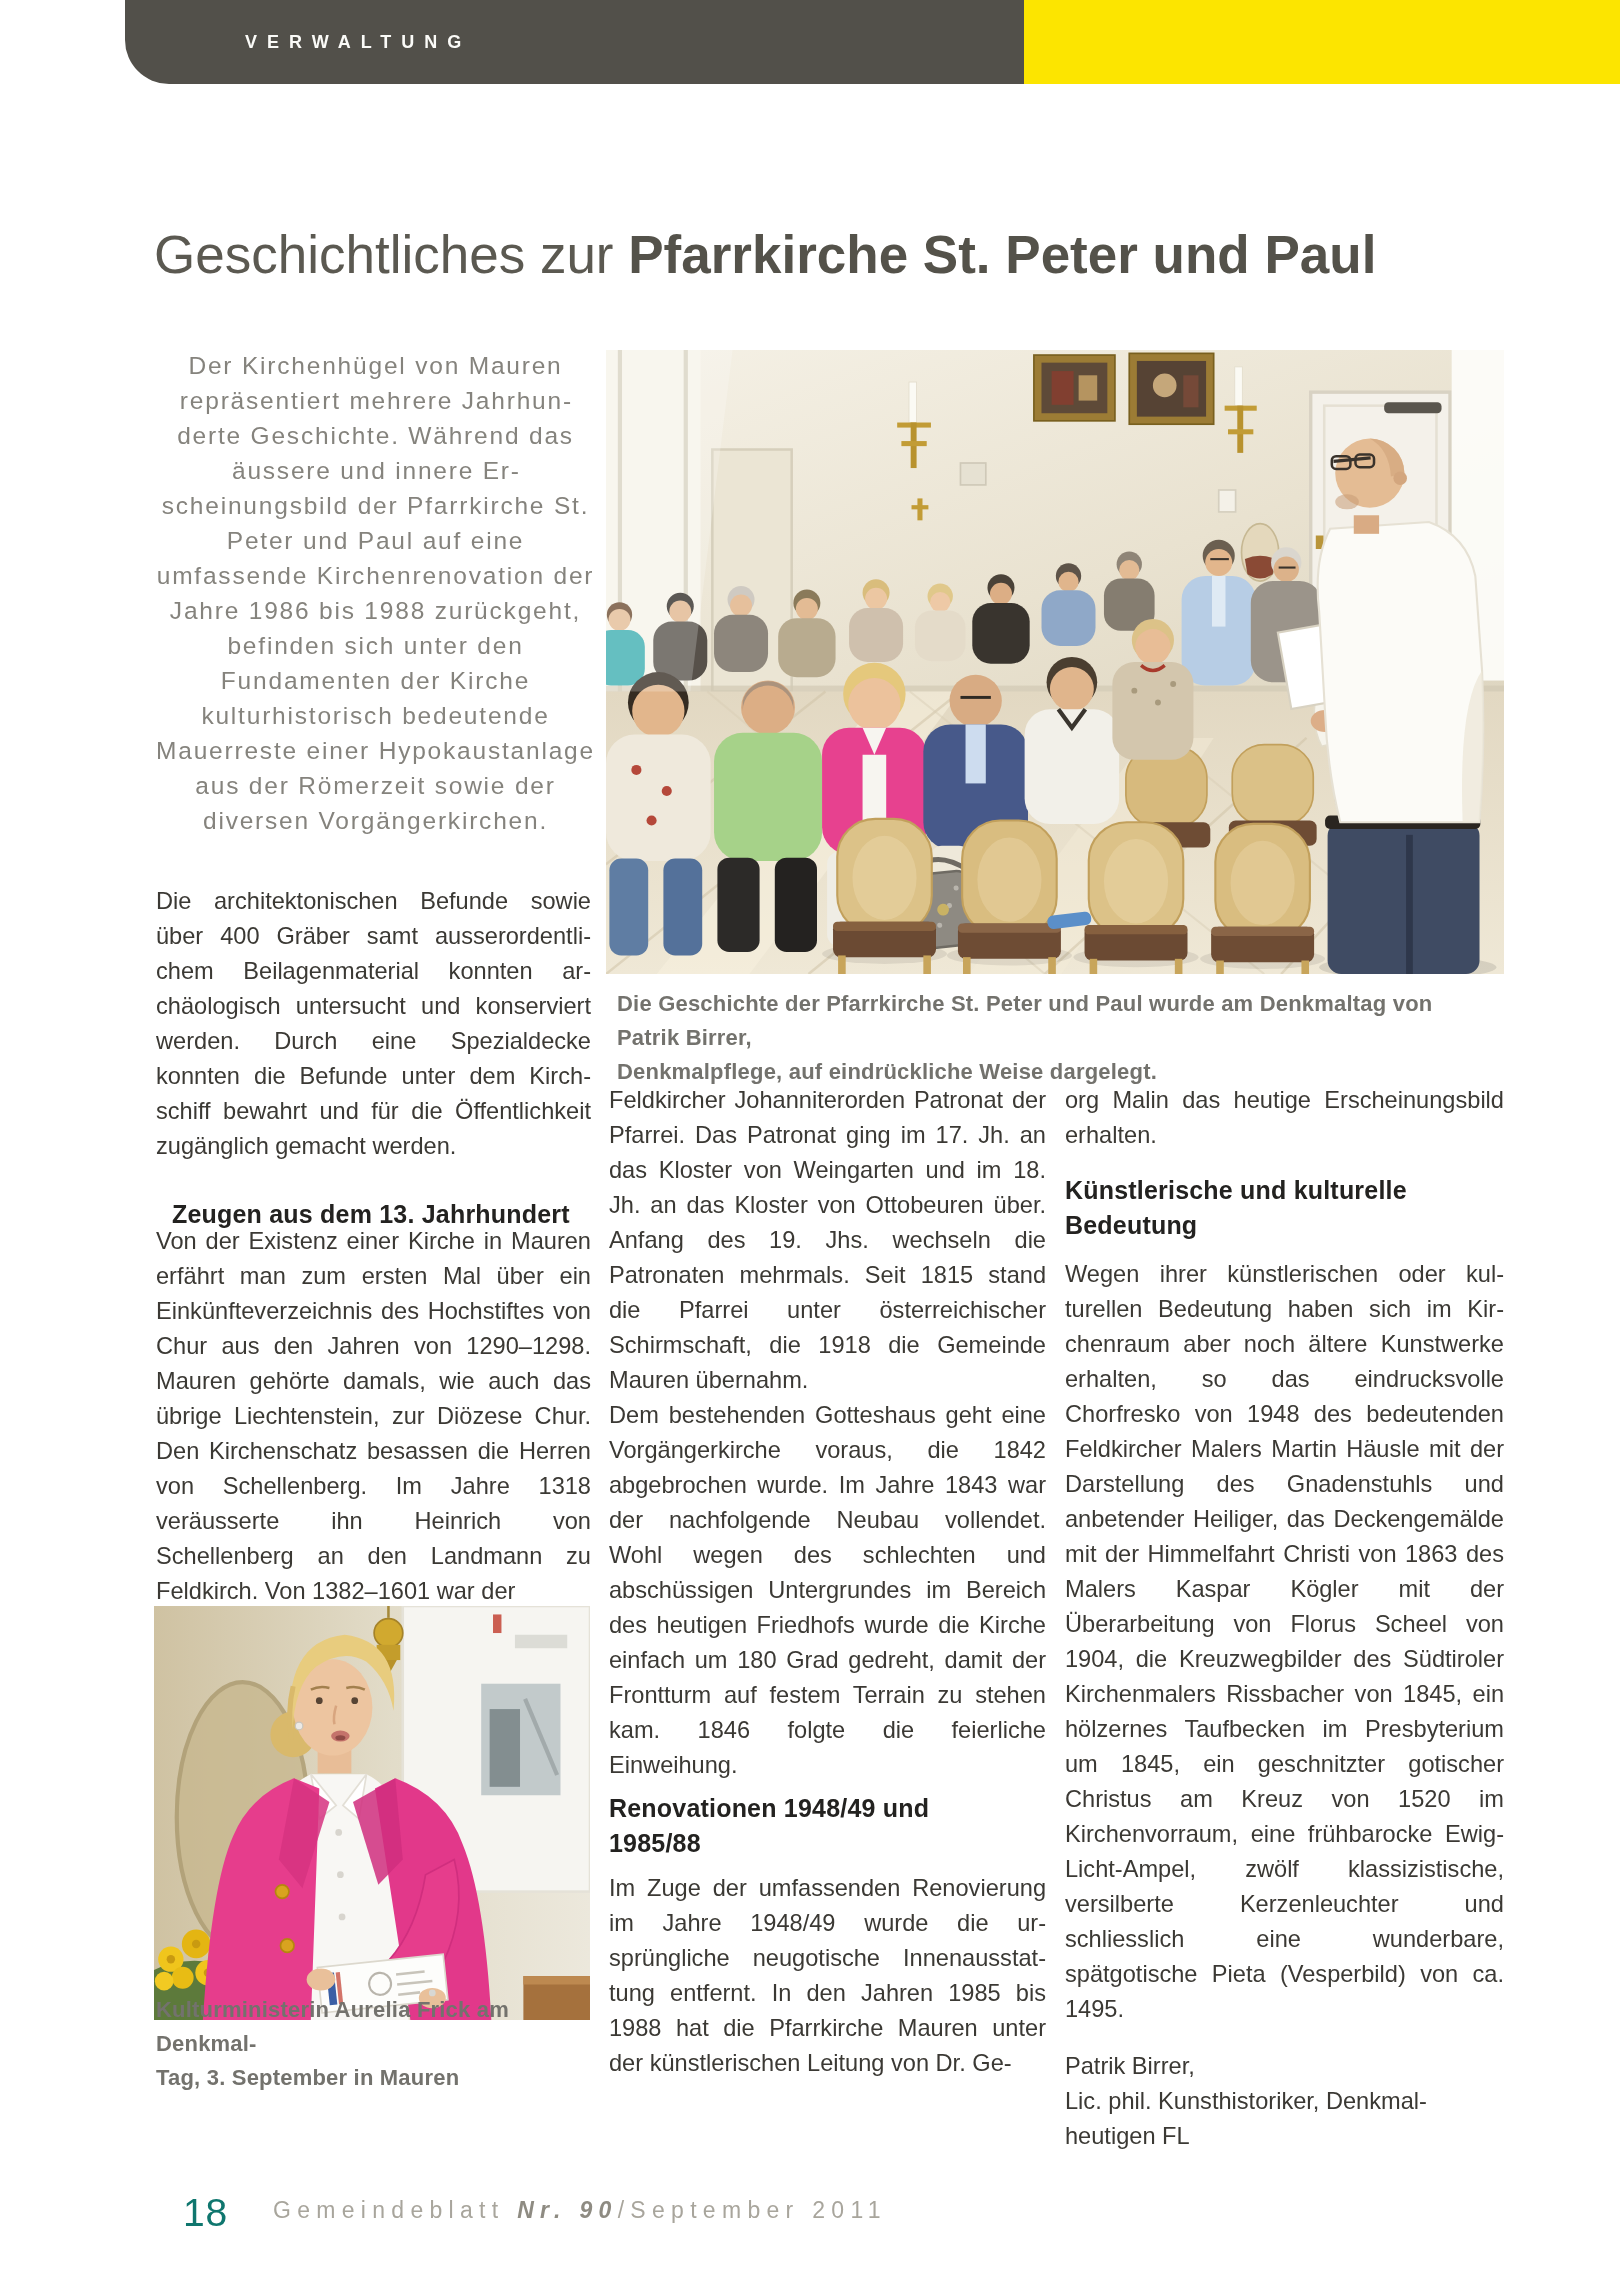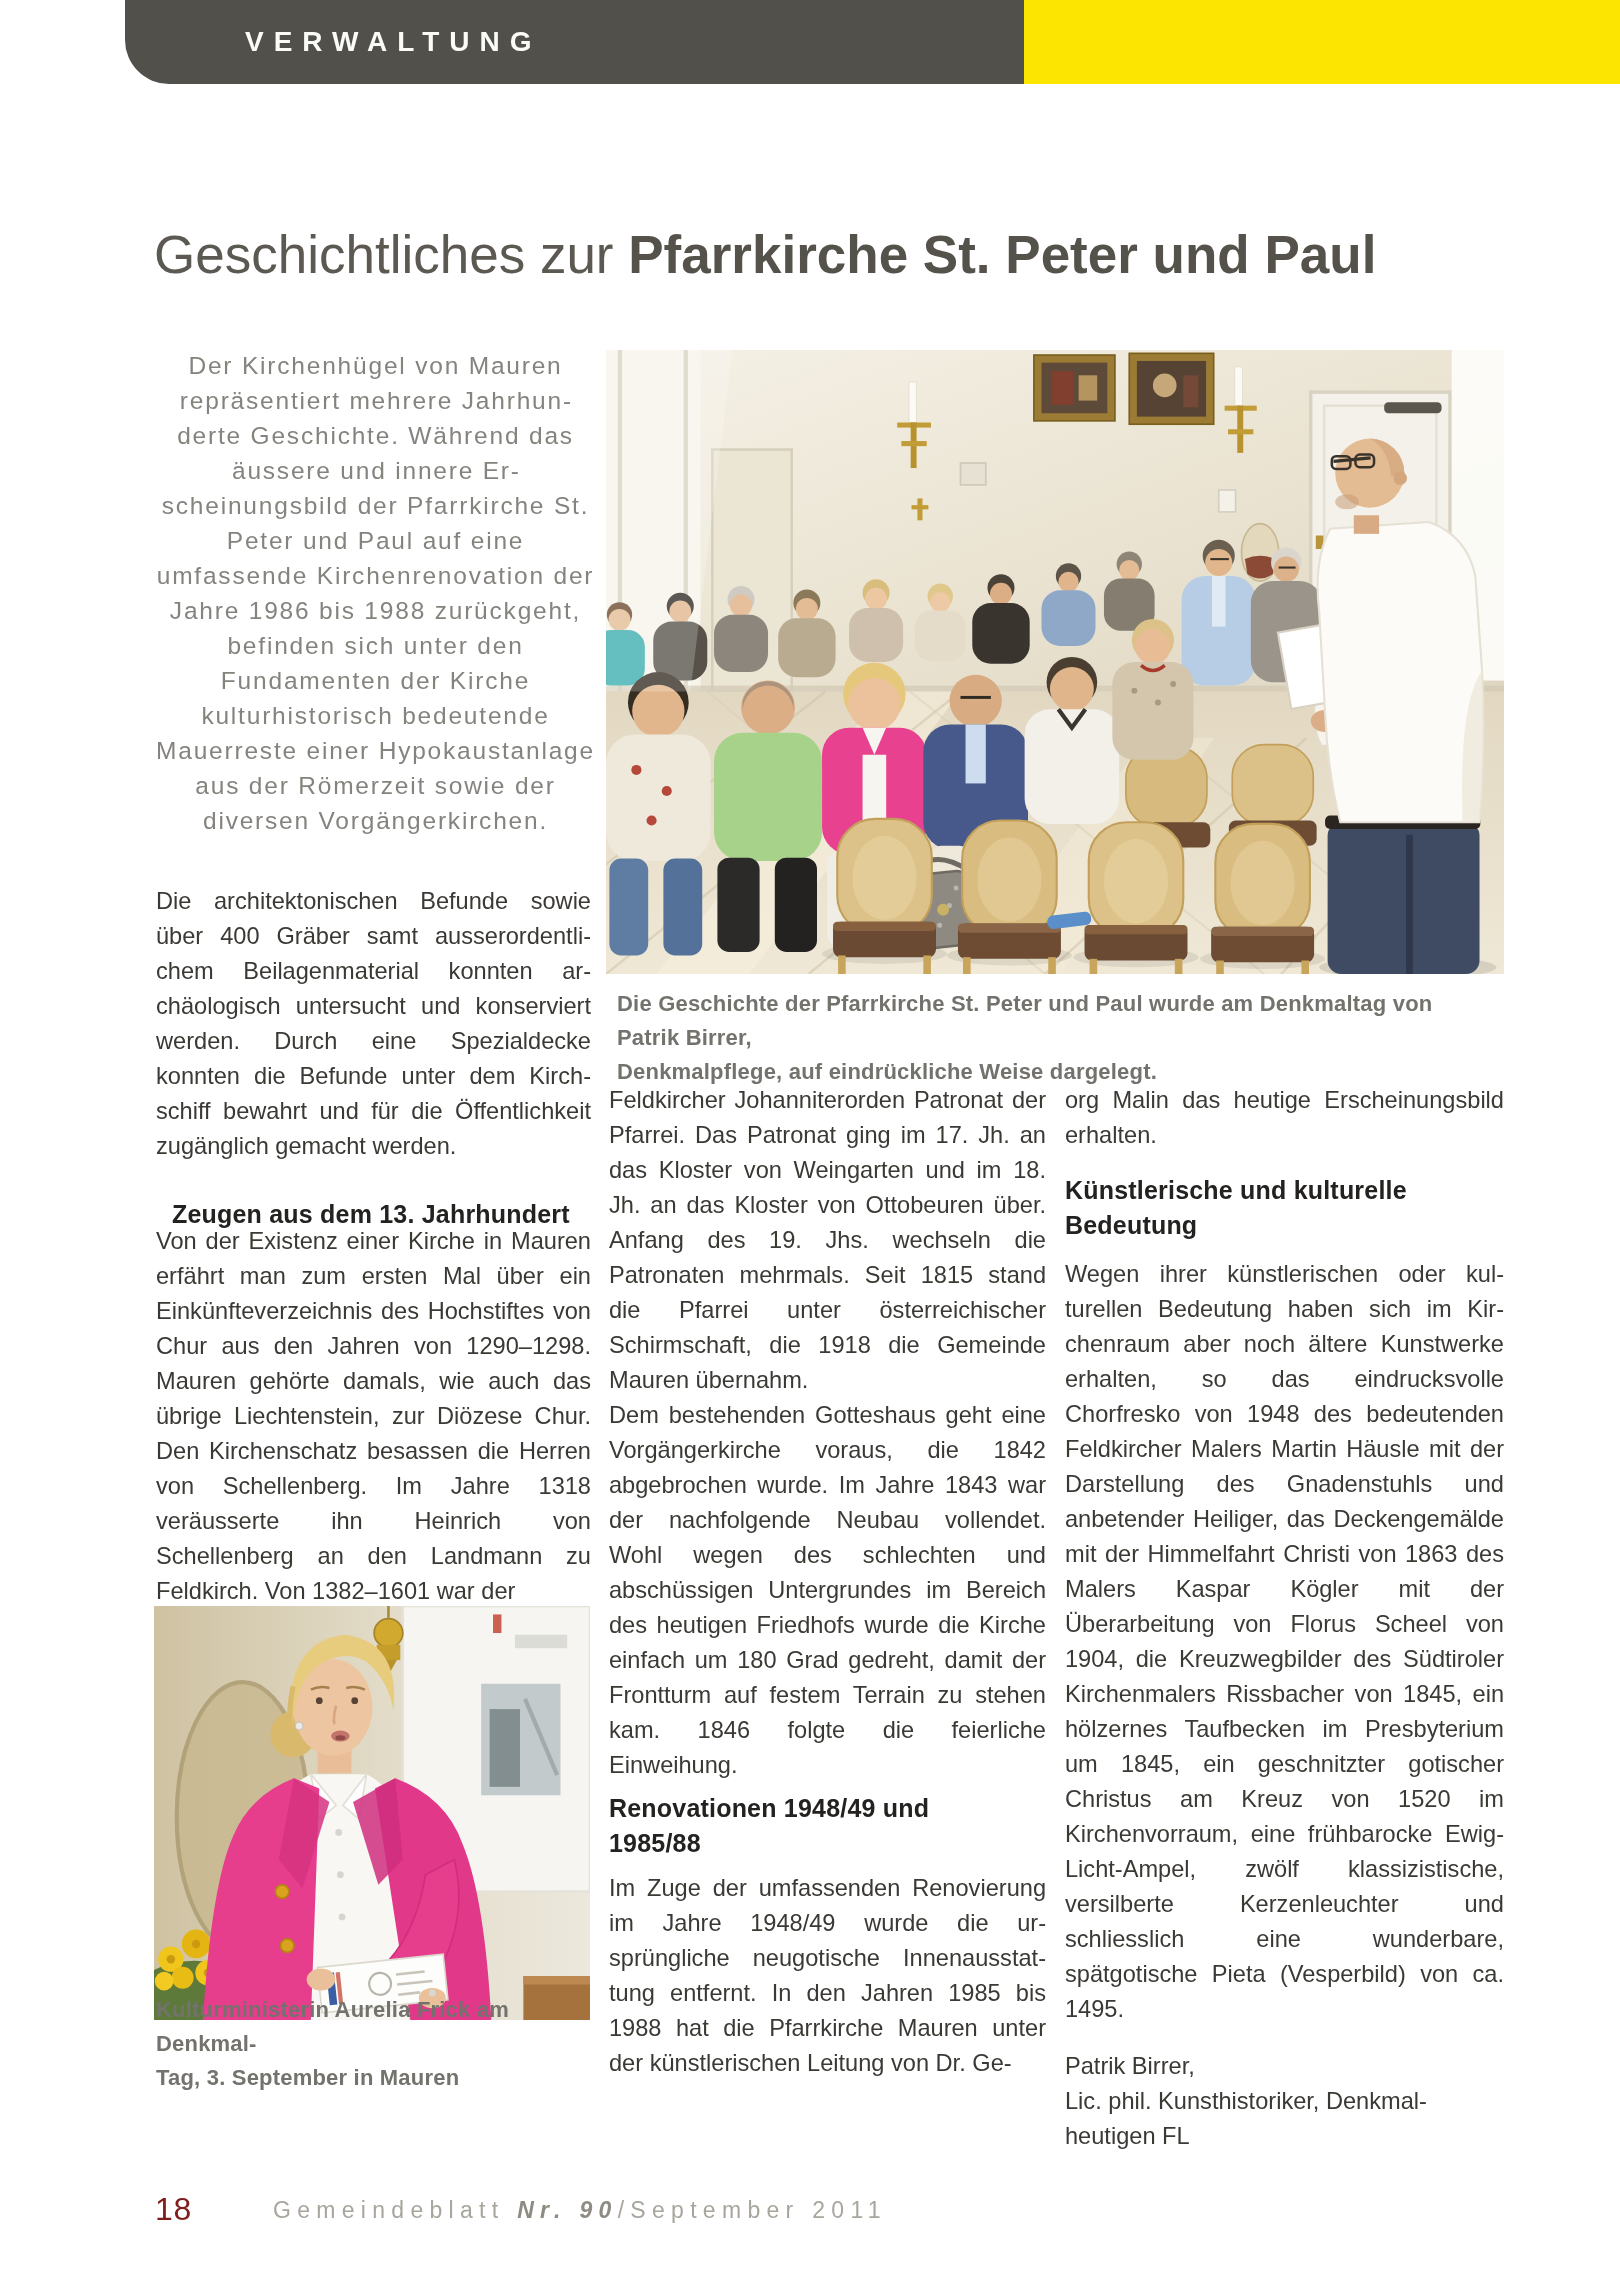--- a/index.html
+++ b/index.html
@@ -3,21 +3,21 @@
 <meta charset="utf-8">
 <style>
   html,body{margin:0;padding:0;background:#ffffff;}
   .page{position:relative;width:1620px;height:2273px;background:#ffffff;overflow:hidden;
         font-family:"Liberation Sans","DejaVu Sans",sans-serif;}
 
   
   .header-bar{position:absolute;left:125px;top:0;width:899px;height:84px;background:#52504a;
               border-bottom-left-radius:44px;}
   .header-label{position:absolute;left:120px;top:0;line-height:84px;color:#fbfbf8;
-                font-size:28px;font-weight:700;letter-spacing:10px;}
+                font-size:18px;font-weight:700;letter-spacing:10px;}
   .header-yellow{position:absolute;left:1024px;top:0;width:597px;height:84px;background:#fce500;}
 
   
   .title{position:absolute;left:154px;top:221px;margin:0;font-size:53px;line-height:68px;
          font-weight:400;color:#5b5951;letter-spacing:0;white-space:nowrap;}
   .title strong{font-weight:700;color:#54524a;}
 
   
   .lead{position:absolute;left:156px;top:348px;width:439px;font-size:24.5px;line-height:35px;
         color:#85837d;letter-spacing:1.8px;text-align:center;}
@@ -43,21 +43,21 @@
   .cap-main{position:absolute;left:617px;top:987px;width:878px;}
   .cap-small{position:absolute;left:156px;top:1993px;width:435px;}
 
   
   .photo{position:absolute;overflow:hidden;background:#e8e2d2;}
   .photo-main{left:606px;top:350px;width:898px;height:624px;}
   .photo-small{left:154px;top:1606px;width:436px;height:414px;}
   .photo svg{display:block;width:100%;height:100%;}
 
   
-  .page-num{position:absolute;left:155px;top:2191px;font-size:32px;color:#7f1d1d;letter-spacing:0.8px;}
+  .page-num{position:absolute;left:183px;top:2191px;font-size:39px;color:#0f766e;letter-spacing:0.8px;}
   .footer-pub{position:absolute;left:273px;top:2197px;font-size:23px;color:#a8a59c;letter-spacing:6.3px;white-space:nowrap;}
   .footer-pub .pub-bold{font-weight:700;color:#8e8b82;font-style:italic;}
 </style>
 </head>
 <body>
 
 <div class="page">
 
   <div class="header-bar">
     <span class="header-label">VERWALTUNG</span>

